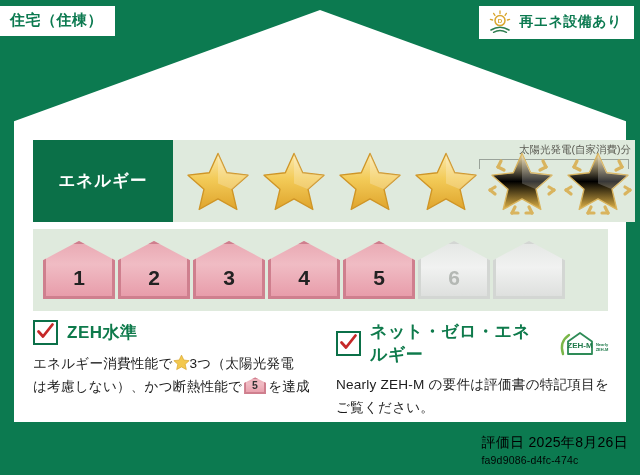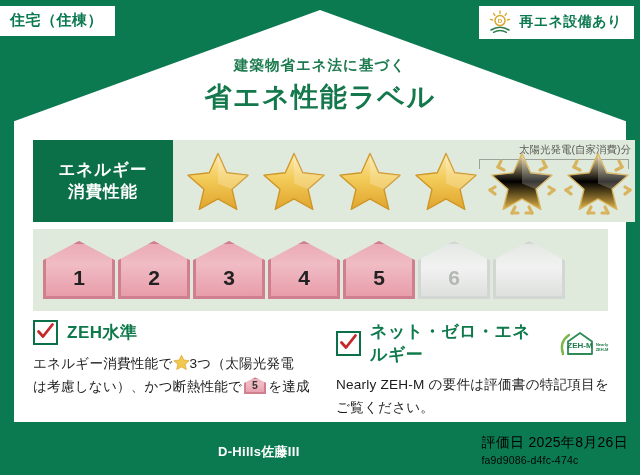--- a/index.html
+++ b/index.html
@@ -146,31 +146,26 @@
         </g>
         <circle cx="13" cy="10.6" r="5" fill="none" stroke="#d9a62e" stroke-width="1.5"></circle>
         <text x="13" y="13.3" font-size="6.2" fill="#d9a62e" text-anchor="middle" font-family="'Liberation Sans',sans-serif" font-weight="bold">D</text>
         <path d="M4 20 Q13 14.5 22 20" fill="none" stroke="#2e7d4f" stroke-width="1.5" stroke-linecap="round"></path>
         <path d="M6.5 22.4 Q13 18.6 19.5 22.4" fill="none" stroke="#2e7d4f" stroke-width="1.3" stroke-linecap="round"></path>
       </svg>
     </span>
     <span class="txt">再エネ設備あり</span>
   </div>
 
-  <div class="title-wrap">
-    <div class="title-sub">建築物省エネ法に基づく</div>
-    <div class="title-main">省エネ性能ラベル</div>
-  </div>
 
   <div class="rows">
 
     <div class="prow">
       <div class="lbl">
         <span>エネルギー</span>
-        <span>消費性能</span>
       </div>
       <div class="val">
         <div class="solar-note">太陽光発電(自家消費)分</div>
         <div class="solar-bracket"></div>
         <div class="stars" id="star-row">
             <div class="star-cell">
               <svg class="star" viewBox="0 0 64 61">
                 <defs>
                   <linearGradient id="sg0" x1="0" y1="0" x2="0" y2="1">
                     <stop offset="0" stop-color="#fbe9ad"></stop>
@@ -351,19 +346,18 @@
             <text x="23" y="20" font-size="8" font-weight="bold" fill="#1f7a4a" text-anchor="middle" font-family="'Liberation Sans',sans-serif">ZEH-M</text>
             <text x="45" y="18" font-size="4" font-weight="bold" fill="#1f7a4a" text-anchor="middle" font-family="'Liberation Sans',sans-serif">Nearly</text>
             <text x="45" y="22.5" font-size="4" font-weight="bold" fill="#1f7a4a" text-anchor="middle" font-family="'Liberation Sans',sans-serif">ZEH-M</text>
           </svg>
         </span>
       </div>
       <div class="zeh-body">Nearly ZEH-M の要件は評価書の特記項目をご覧ください。</div>
     </div>
   </div>
 
-  <div class="bldg-name">D-Hills佐藤III</div>
   <div class="date-wrap">
     <div class="date-main">評価日 2025年8月26日</div>
     <div class="date-id">fa9d9086-d4fc-474c</div>
   </div>
 
 </div>
 
 </body></html>

